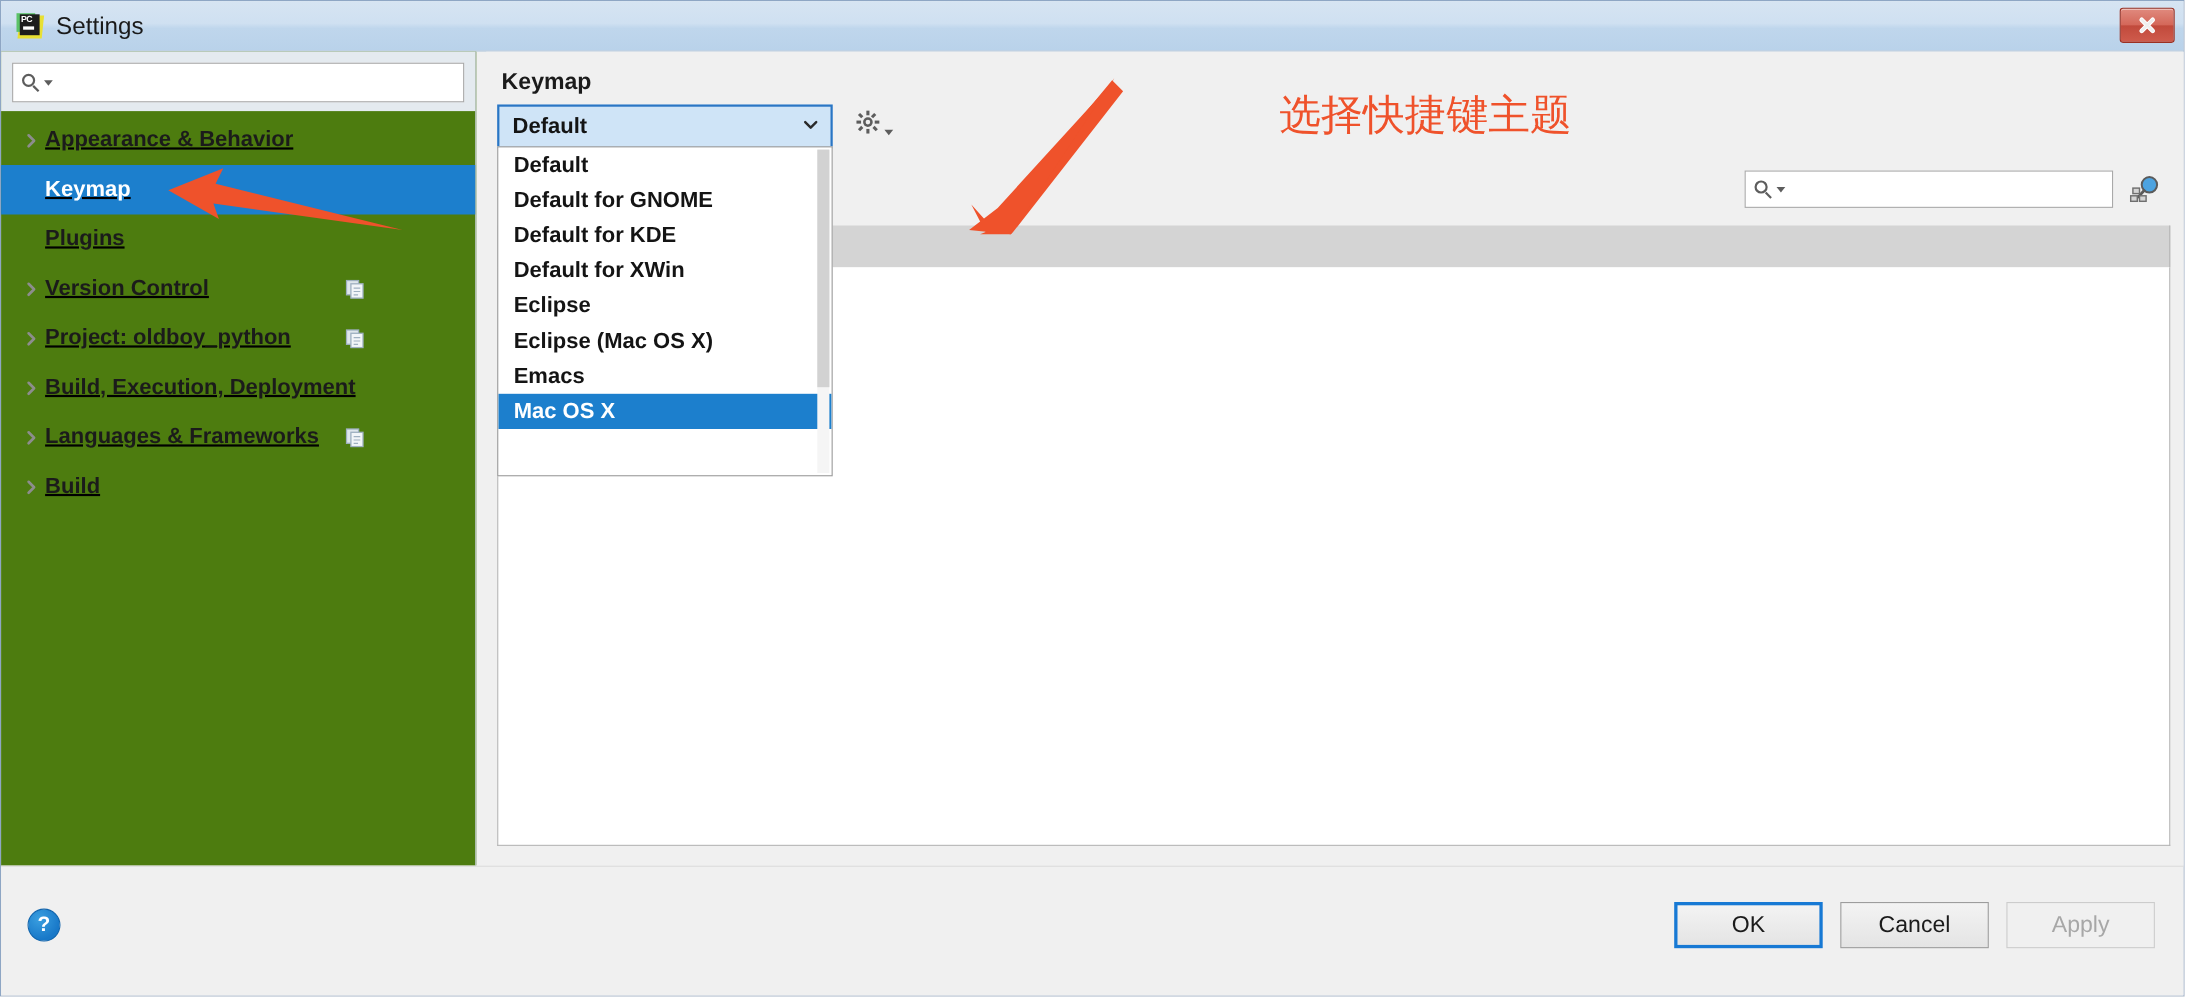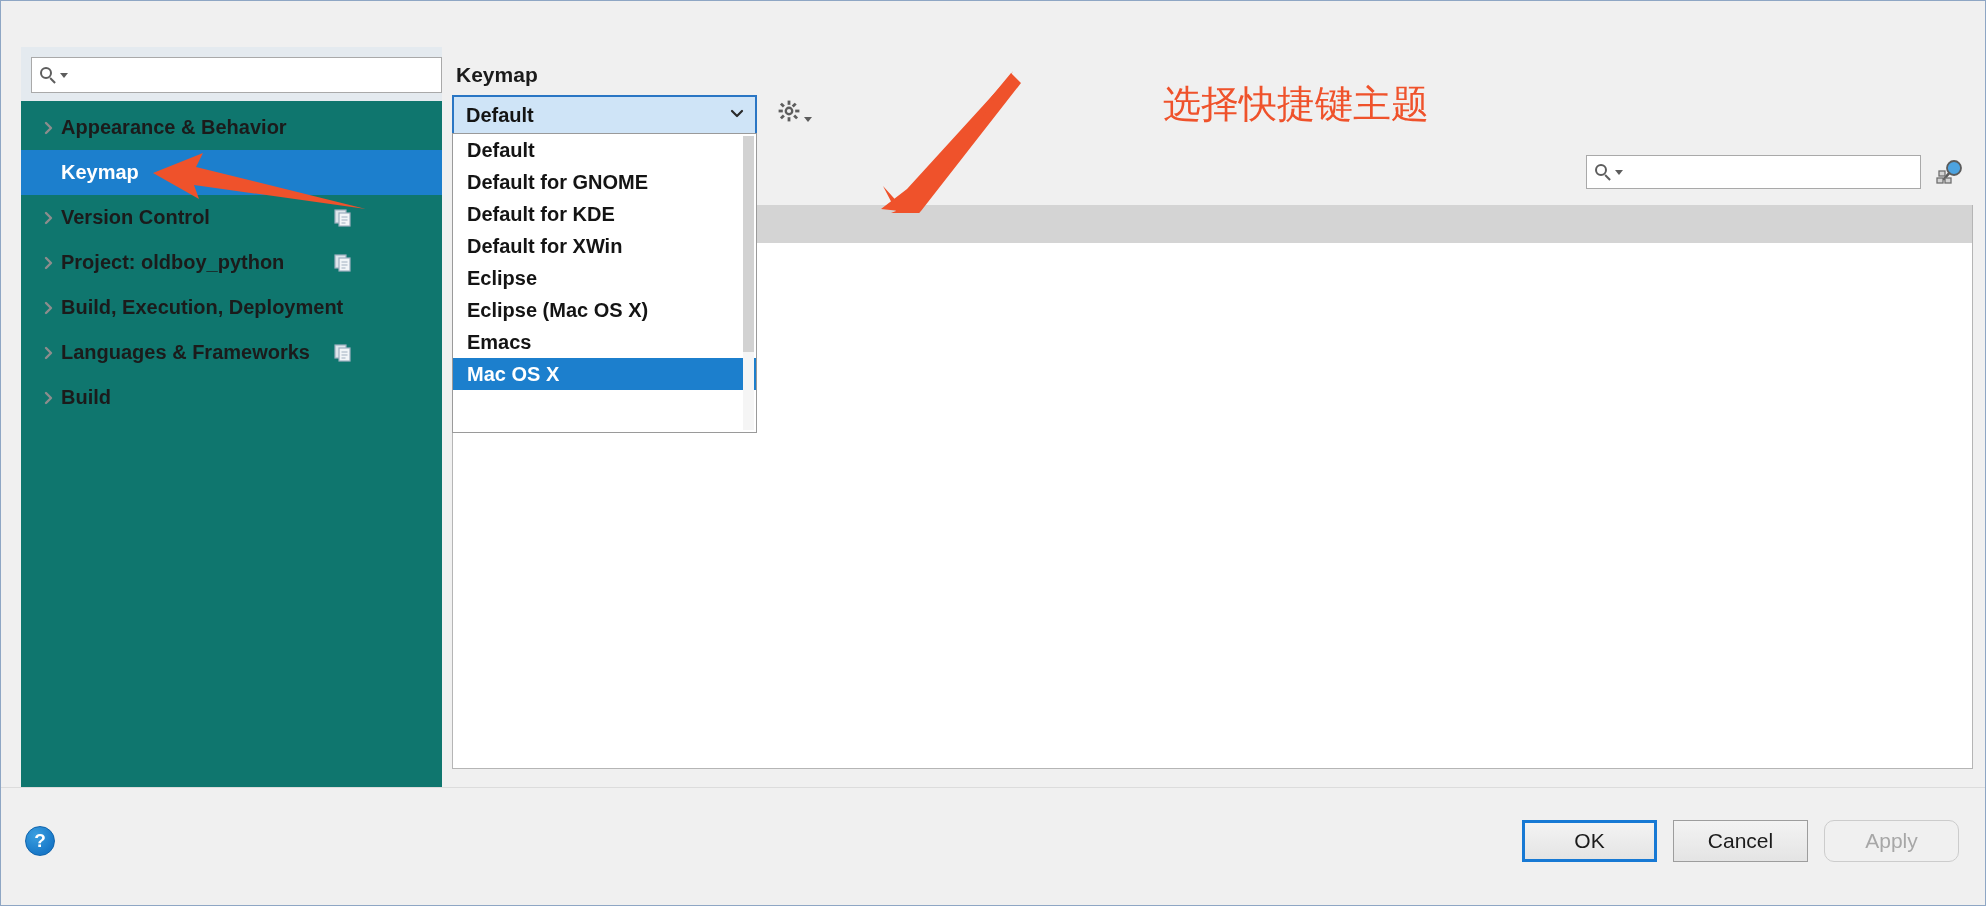--- a/index.html
+++ b/index.html
@@ -70,24 +70,25 @@
 
   
   #content {
     position: absolute; left: 0; top: 46px;
     width: 100%; height: 740px;
     background: #f0f0f0;
   }
 
   
   #sidebar {
-    position: absolute; left: 20px; top: 0;
+    position: absolute; left: 0; top: 0;
     width: 432px; height: 740px;
-    background: #0f766e;
+    background: #4d7c0f;
     border-right: 1px solid #c4ccd3;
+    text-decoration: underline;
   }
   #search-wrap { padding: 10px 10px 8px 10px; background:#e4eaef; }
   #search-box {
     height: 36px; background: #ffffff;
     border: 1px solid #a9a9a9;
     display: flex; align-items: center; padding-left: 8px;
   }
   .mag {
     width: 17px; height: 17px; position: relative; flex: 0 0 auto;
   }
@@ -252,36 +253,52 @@
   }
   .dlg-btn {
     width: 135px; height: 42px;
     background: linear-gradient(to bottom, #f3f3f3, #e4e4e4);
     border: 1px solid #9d9d9d;
     font-size: 21px; color: #1b1b1b;
     display: flex; align-items: center; justify-content: center;
     font-family: "Liberation Sans", sans-serif; cursor: pointer;
   }
   .dlg-btn.primary { border: 3px solid #1779d4; }
-  .dlg-btn.disabled { color: #a7a7a7; border-color: #cccccc; background: #f0f0f0; cursor: default; border-radius: 10px; }
+  .dlg-btn.disabled { color: #a7a7a7; border-color: #cccccc; background: #f0f0f0; cursor: default; }
 
   
   #annot-text {
     position: absolute; left: 1162px; top: 78px;
     font-size: 38px; color: #ef522b;
     font-family: "DejaVu Sans", sans-serif;
     white-space: nowrap; z-index: 60;
   }
   .arrow-svg { position: absolute; z-index: 60; pointer-events: none; }
 </style>
 </head>
 <body>
 
 <div id="window">
 
+  <div id="titlebar">
+    <span class="pc-icon">
+      <span class="ybox"></span>
+      <span class="gbox"></span>
+      <span class="blackbox"></span>
+      <span class="pc-txt">PC</span>
+      <span class="pc-bar"></span>
+    </span>
+    <span id="title-text">Settings</span>
+    <div id="close-btn">
+      <svg width="20" height="20" viewBox="0 0 20 20">
+        <path d="M5 5 L15 15 M15 5 L5 15" stroke="#ffffff" stroke-width="4.2" stroke-linecap="round"></path>
+        <path d="M5 5 L15 15 M15 5 L5 15" stroke="#efefef" stroke-width="2.4" stroke-linecap="round"></path>
+      </svg>
+    </div>
+  </div>
 
   <div id="content">
 
     <div id="sidebar">
       <div id="search-wrap">
         <div id="search-box">
           <span class="mag">
             <span class="ring"></span>
               <span class="handle"></span>
           </span>
@@ -299,20 +316,24 @@
           </span>
           <span class="tree-label">Appearance &amp; Behavior</span>
         </div>
 
         <div class="tree-row selected">
           <span class="tw"></span>
           <span class="tree-label">Keymap</span>
         </div>
 
 
+        <div class="tree-row">
+          <span class="tw"></span>
+          <span class="tree-label">Plugins</span>
+        </div>
 
         <div class="tree-row">
           <span class="tw">
             <svg class="chev" width="14" height="16" viewBox="0 0 14 16">
                 <path d="M4 3 L9 8 L4 13" fill="none" stroke="#8d8d8d" stroke-width="2.4" stroke-linecap="round" stroke-linejoin="round"></path>
               </svg>
           </span>
           <span class="tree-label">Version Control</span>
           <span class="copy-icon">
             <svg width="18" height="18" viewBox="0 0 18 18">

